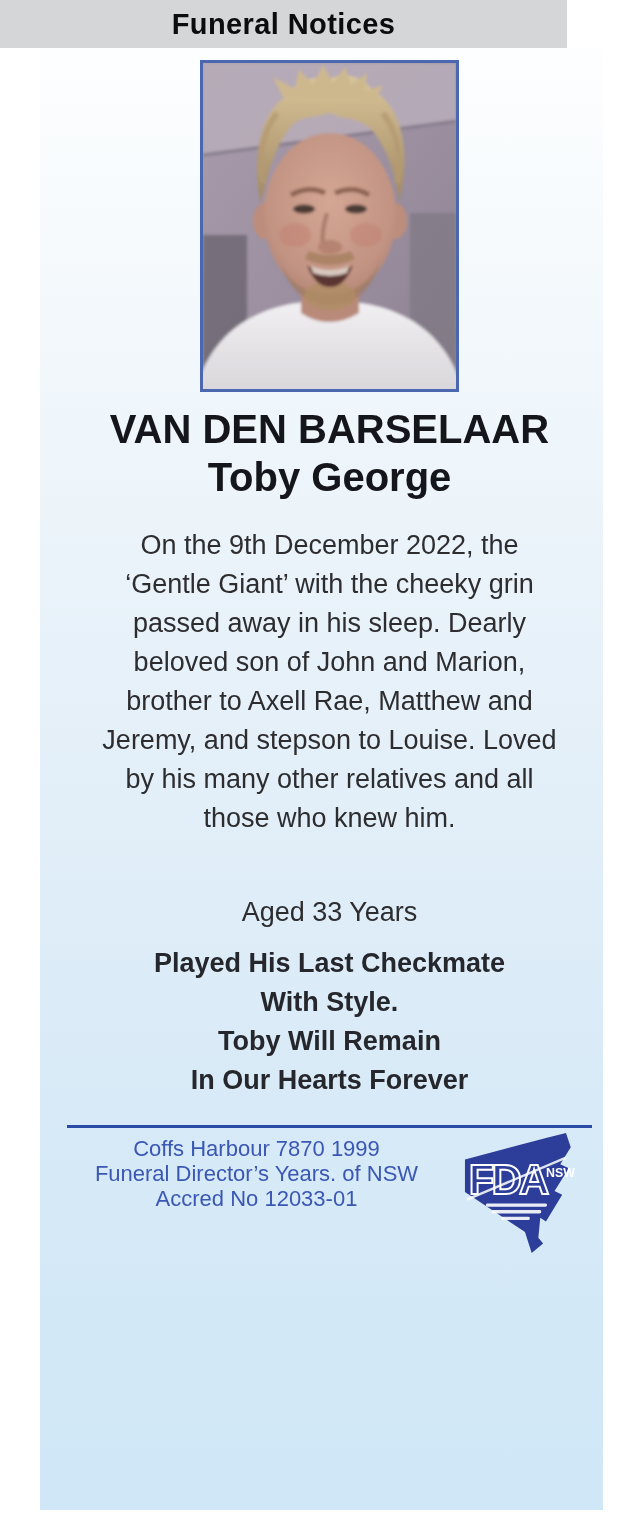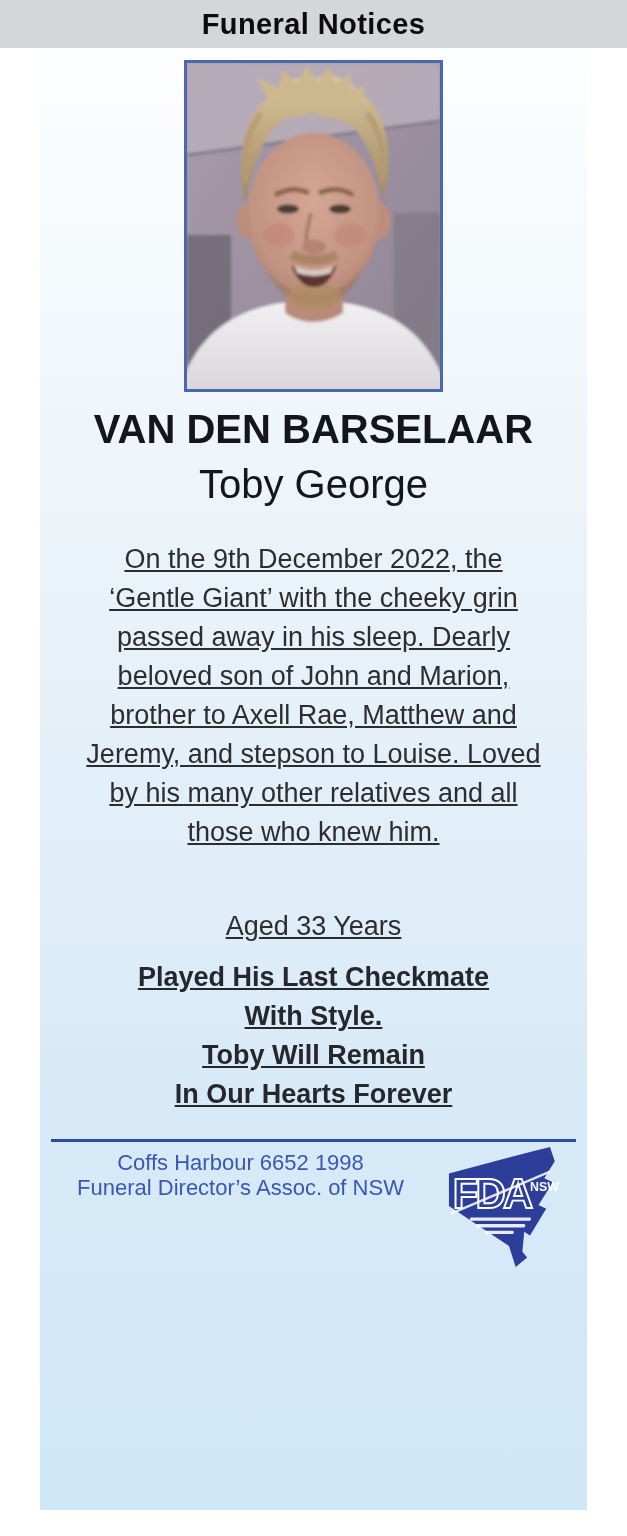--- a/index.html
+++ b/index.html
@@ -6,55 +6,55 @@
   body {
     width:627px; height:1536px;
     background:#ffffff;
     font-family:"Liberation Sans", sans-serif;
     overflow:hidden;
   }
   .page { position:relative; width:627px; height:1536px; }
 
   
   .banner {
-    position:absolute; left:0; top:0; width:627px; height:48px;
+    position:absolute; left:0; top:0; width:567px; height:48px;
     background:#d5d6d8;
     display:flex; align-items:center; justify-content:center;
   }
   .banner-title {
     margin:0; font-size:29px; font-weight:bold; color:#0c0c0e; letter-spacing:.4px;
   }
 
   
   .panel {
     position:absolute; left:40px; top:48px; width:547px; height:1462px;
     background:linear-gradient(180deg,#fdfeff 0%, #f4f9fc 16%, #e7f1f9 42%, #d8eaf7 72%, #cfe7f7 100%);
-    display:flex; flex-direction:column; align-items:center;
+    display:flex; flex-direction:column; align-items:center;padding-left:16px;
   }
 
   .photo-frame {
     margin-top:12px;
     width:253px; height:326px;
     border:3px solid #4a67b0;
     background:#9c90a1;
   }
   .photo-frame svg { display:block; }
 
   .surname {
     margin:14px 0 0; font-size:40px; line-height:46px;
     font-weight:bold; color:#14161b; text-align:center; letter-spacing:0;
   }
   .given {
-    margin:9px; font-size:40px; line-height:47px;
-    font-weight:normal; color:#14161b; 
+    margin:2px; font-size:40px; line-height:47px;
+    font-weight:bold; color:#14161b; 
   }
 
   .bodytext {
     margin:12px; font-size:27px; line-height:39px;
-    color:#2d2d30; text-align:center; white-space:pre-line;text-decoration:underline;
+    color:#2d2d30; text-align:center; white-space:pre-line;
   }
   .obituary { margin-top:23px; }
   .memorial { margin-top:31px; }
   .tribute  { font-weight:bold; color:#26272c; }
   .service  { margin-top:31px; }
 
   .divider {
     width:525px; border:none; border-top:3px solid #2a4ba6;
     margin:13px 0 5px;
   }
@@ -158,22 +158,23 @@
 With Style.
 Toby Will Remain
 In Our Hearts Forever</p>
     </div>
 
 
     <hr class="divider">
 
     <footer class="footer-row">
       <div class="footer-text">
-        <div class="fd-line">Coffs Harbour 6652 1998</div>
-        <div class="fd-line">Funeral Director’s Assoc. of NSW</div>
+        <div class="fd-line">Coffs Harbour 7870 1999</div>
+        <div class="fd-line">Funeral Director’s Years. of NSW</div>
+        <div class="fd-line">Accred No 12033-01</div>
       </div>
       <div class="logo">
         <svg width="146" height="122" viewBox="0 0 150 128">
           <path d="M12,30 L68,15 L98,7 L118,2 L123,17 L112,35 L121,39 L106,63 L114,67 L97,95 L91,91 L89,112 L94,118 L82,128 L75,106 L12,64 Z" fill="#2c3e99"></path>
           <path d="M14,72 L118,28" stroke="#ffffff" stroke-width="2.5" opacity="0.85"></path>
           <text x="16" y="66" font-size="44" font-weight="bold" fill="none" stroke="#ffffff" stroke-width="2" letter-spacing="-3">FDA</text>
           <text x="97" y="48" font-size="13" font-weight="bold" fill="#ffffff">NSW</text>
           <g fill="#ffffff" opacity="0.9">
             <rect x="34" y="76" width="64" height="3.5" rx="1.5"></rect>
             <rect x="40" y="83" width="52" height="3.5" rx="1.5"></rect>

